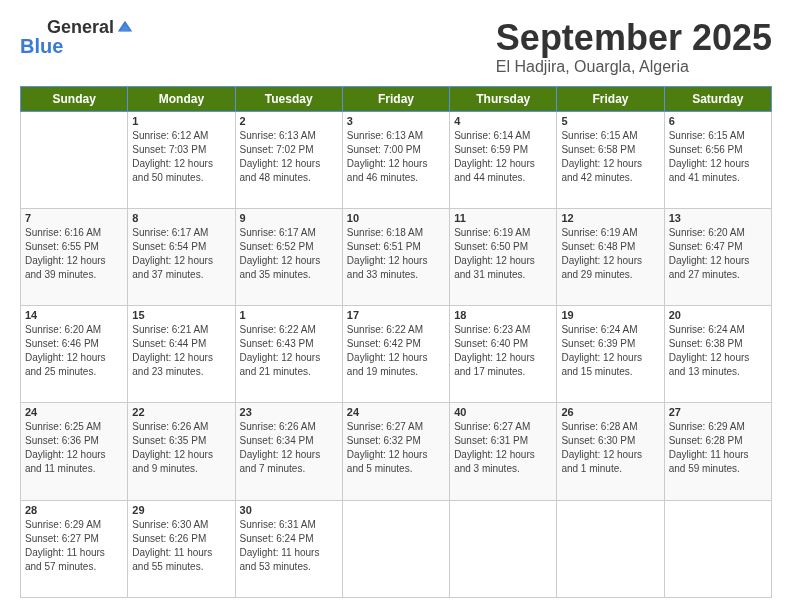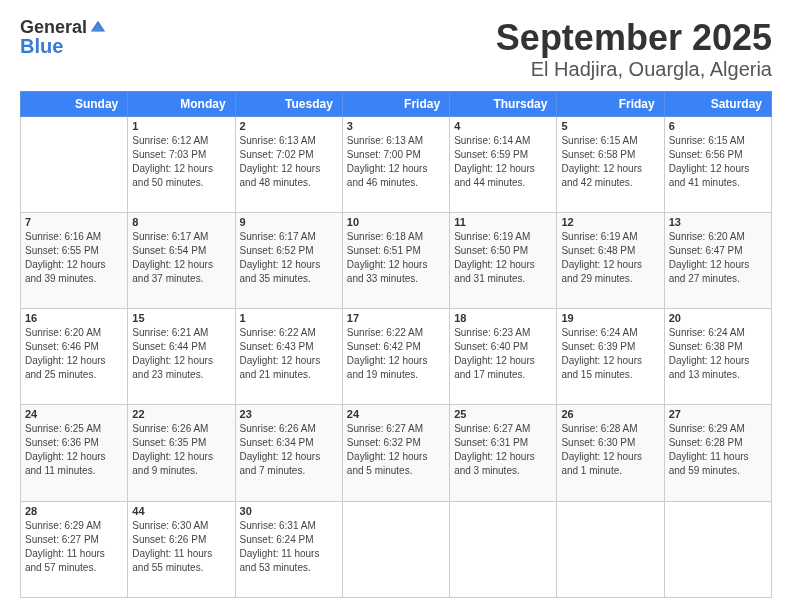--- a/index.html
+++ b/index.html
@@ -38,46 +38,46 @@
       font-size: 20px;
       font-weight: bold;
       color: #3a7bd5;
       line-height: 1;
     }
     .logo-icon {
       width: 18px;
       height: 18px;
     }
     .title-section {
-      text-align: right;
+      text-align: left;
       margin-left: 25px;
     }
     .month-title {
       font-size: 36px;
       font-weight: bold;
       color: #333;
       line-height: 1.1;
     }
     .location-title {
-      font-size: 20px;
+      font-size: 16px;
       color: #555;
     }
     .calendar-table {
       width: 100%;
       border-collapse: collapse;
       flex: 1;
       table-layout: fixed;
     }
     .calendar-table thead tr th {
-      background-color: #3b82f6;
+      background-color: #4d7c0f;
       color: #fff;
       font-size: 12px;
       font-weight: bold;
-      padding: 5px 9px;
-      text-align: right;
+      padding: 5px 0;
+      text-align: center;
       border: 1px solid #5a90e0;
     }
     .calendar-table tbody tr td {
       border: 1px solid #ccc;
       vertical-align: top;
       padding: 3px 4px;
       font-size: 9.5px;
       color: #333;
       background: #fff;
       height: 82px;
@@ -100,21 +100,21 @@
       background: #fff !important;
     }
   </style>
 </head>
 <body>
 
 <div class="page">
   <div class="top-section">
     <div class="logo">
       <div style="display:flex;flex-direction:column;align-items:flex-start;">
-        <div style="display:flex;align-items:center;gap:2px;">
+        <div style="display:flex;align-items:center;gap:2px;margin-left:27px;">
           <span class="logo-text-general">General</span>
           <svg class="logo-icon" viewBox="0 0 20 18" fill="none" xmlns="http://www.w3.org/2000/svg">
             <polygon points="10,2 18,14 2,14" fill="#3a7bd5"></polygon>
             <polygon points="10,5 16,14 4,14" fill="#5a9ae0" opacity="0.5"></polygon>
           </svg>
         </div>
         <span class="logo-text-blue">Blue</span>
       </div>
     </div>
     <div class="title-section">
@@ -188,21 +188,21 @@
             <span class="day-number">12</span>
             <div class="day-info">Sunrise: 6:19 AM<br>Sunset: 6:48 PM<br>Daylight: 12 hours and 29 minutes.</div>
           </td>
           <td>
             <span class="day-number">13</span>
             <div class="day-info">Sunrise: 6:20 AM<br>Sunset: 6:47 PM<br>Daylight: 12 hours and 27 minutes.</div>
           </td>
         </tr>
         <tr>
           <td>
-            <span class="day-number">16</span>
+            <span class="day-number">14</span>
             <div class="day-info">Sunrise: 6:20 AM<br>Sunset: 6:46 PM<br>Daylight: 12 hours and 25 minutes.</div>
           </td>
           <td>
             <span class="day-number">15</span>
             <div class="day-info">Sunrise: 6:21 AM<br>Sunset: 6:44 PM<br>Daylight: 12 hours and 23 minutes.</div>
           </td>
           <td>
             <span class="day-number">1</span>
             <div class="day-info">Sunrise: 6:22 AM<br>Sunset: 6:43 PM<br>Daylight: 12 hours and 21 minutes.</div>
           </td>
@@ -234,39 +234,39 @@
           </td>
           <td>
             <span class="day-number">23</span>
             <div class="day-info">Sunrise: 6:26 AM<br>Sunset: 6:34 PM<br>Daylight: 12 hours and 7 minutes.</div>
           </td>
           <td>
             <span class="day-number">24</span>
             <div class="day-info">Sunrise: 6:27 AM<br>Sunset: 6:32 PM<br>Daylight: 12 hours and 5 minutes.</div>
           </td>
           <td>
-            <span class="day-number">25</span>
+            <span class="day-number">40</span>
             <div class="day-info">Sunrise: 6:27 AM<br>Sunset: 6:31 PM<br>Daylight: 12 hours and 3 minutes.</div>
           </td>
           <td>
             <span class="day-number">26</span>
             <div class="day-info">Sunrise: 6:28 AM<br>Sunset: 6:30 PM<br>Daylight: 12 hours and 1 minute.</div>
           </td>
           <td>
             <span class="day-number">27</span>
             <div class="day-info">Sunrise: 6:29 AM<br>Sunset: 6:28 PM<br>Daylight: 11 hours and 59 minutes.</div>
           </td>
         </tr>
         <tr>
           <td>
             <span class="day-number">28</span>
             <div class="day-info">Sunrise: 6:29 AM<br>Sunset: 6:27 PM<br>Daylight: 11 hours and 57 minutes.</div>
           </td>
           <td>
-            <span class="day-number">44</span>
+            <span class="day-number">29</span>
             <div class="day-info">Sunrise: 6:30 AM<br>Sunset: 6:26 PM<br>Daylight: 11 hours and 55 minutes.</div>
           </td>
           <td>
             <span class="day-number">30</span>
             <div class="day-info">Sunrise: 6:31 AM<br>Sunset: 6:24 PM<br>Daylight: 11 hours and 53 minutes.</div>
           </td>
           <td class="empty-cell"></td>
           <td class="empty-cell"></td>
           <td class="empty-cell"></td>
           <td class="empty-cell"></td>

